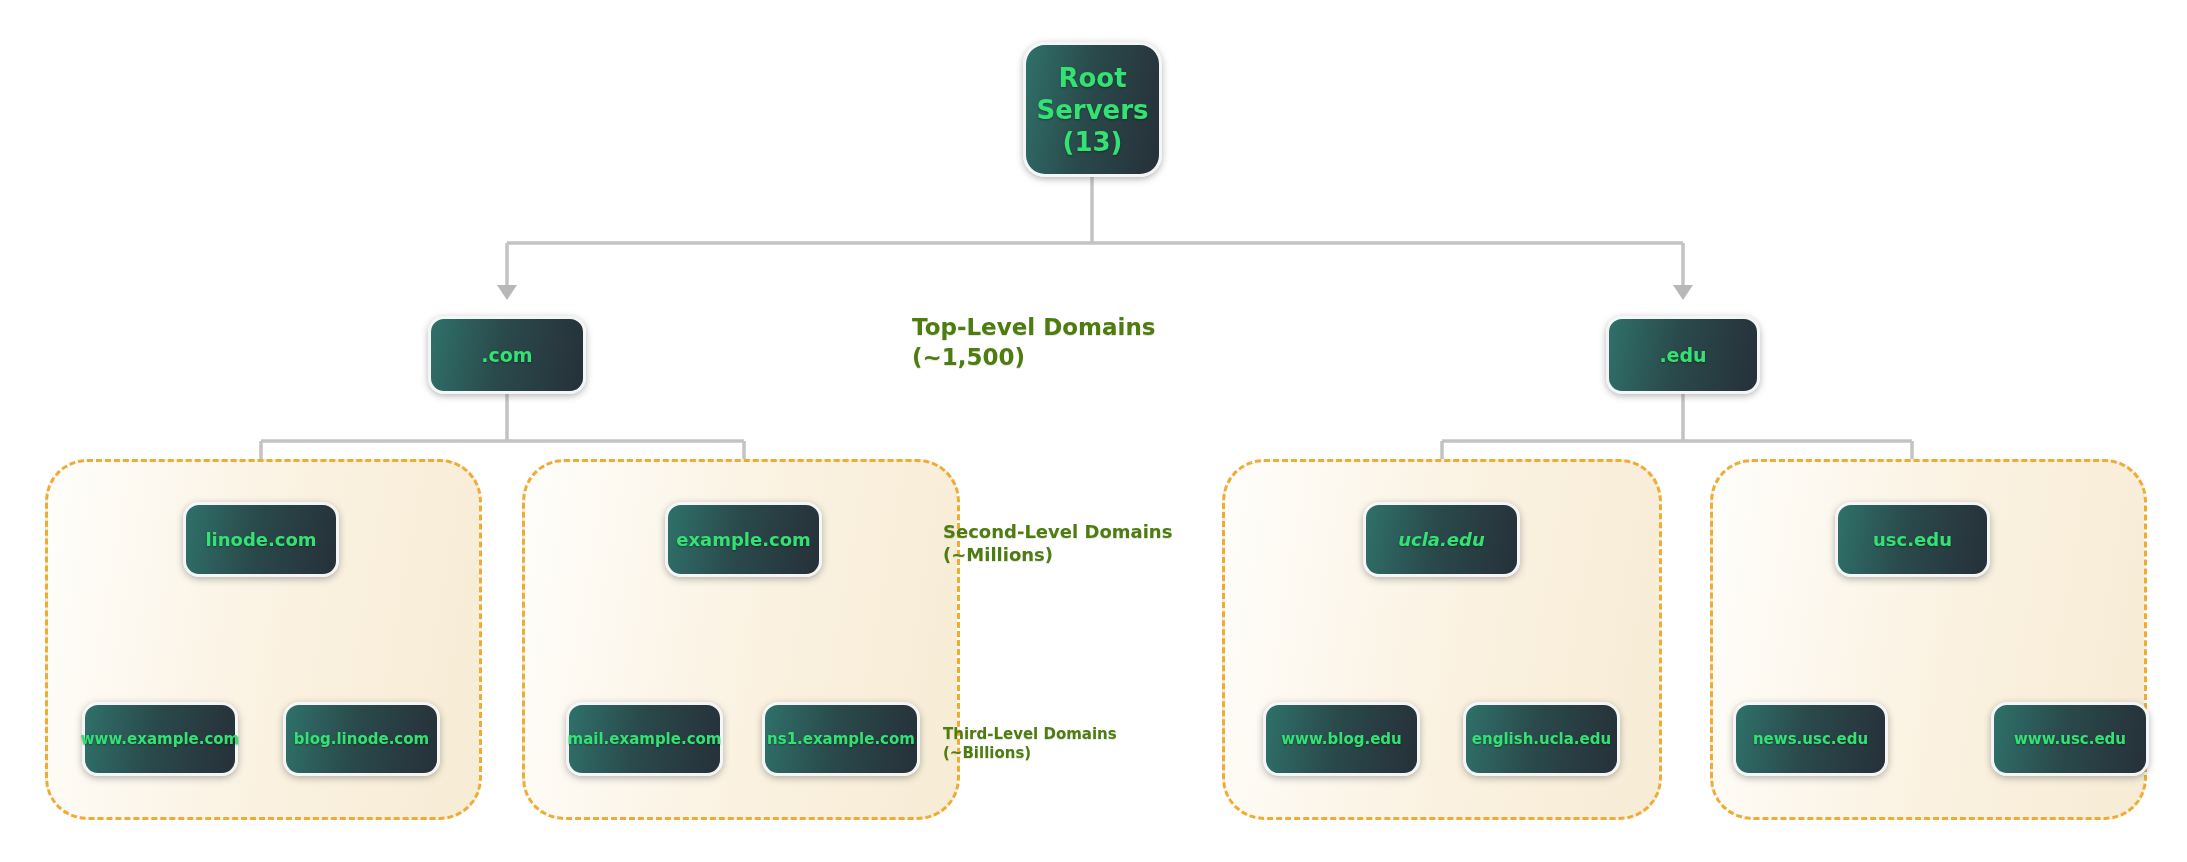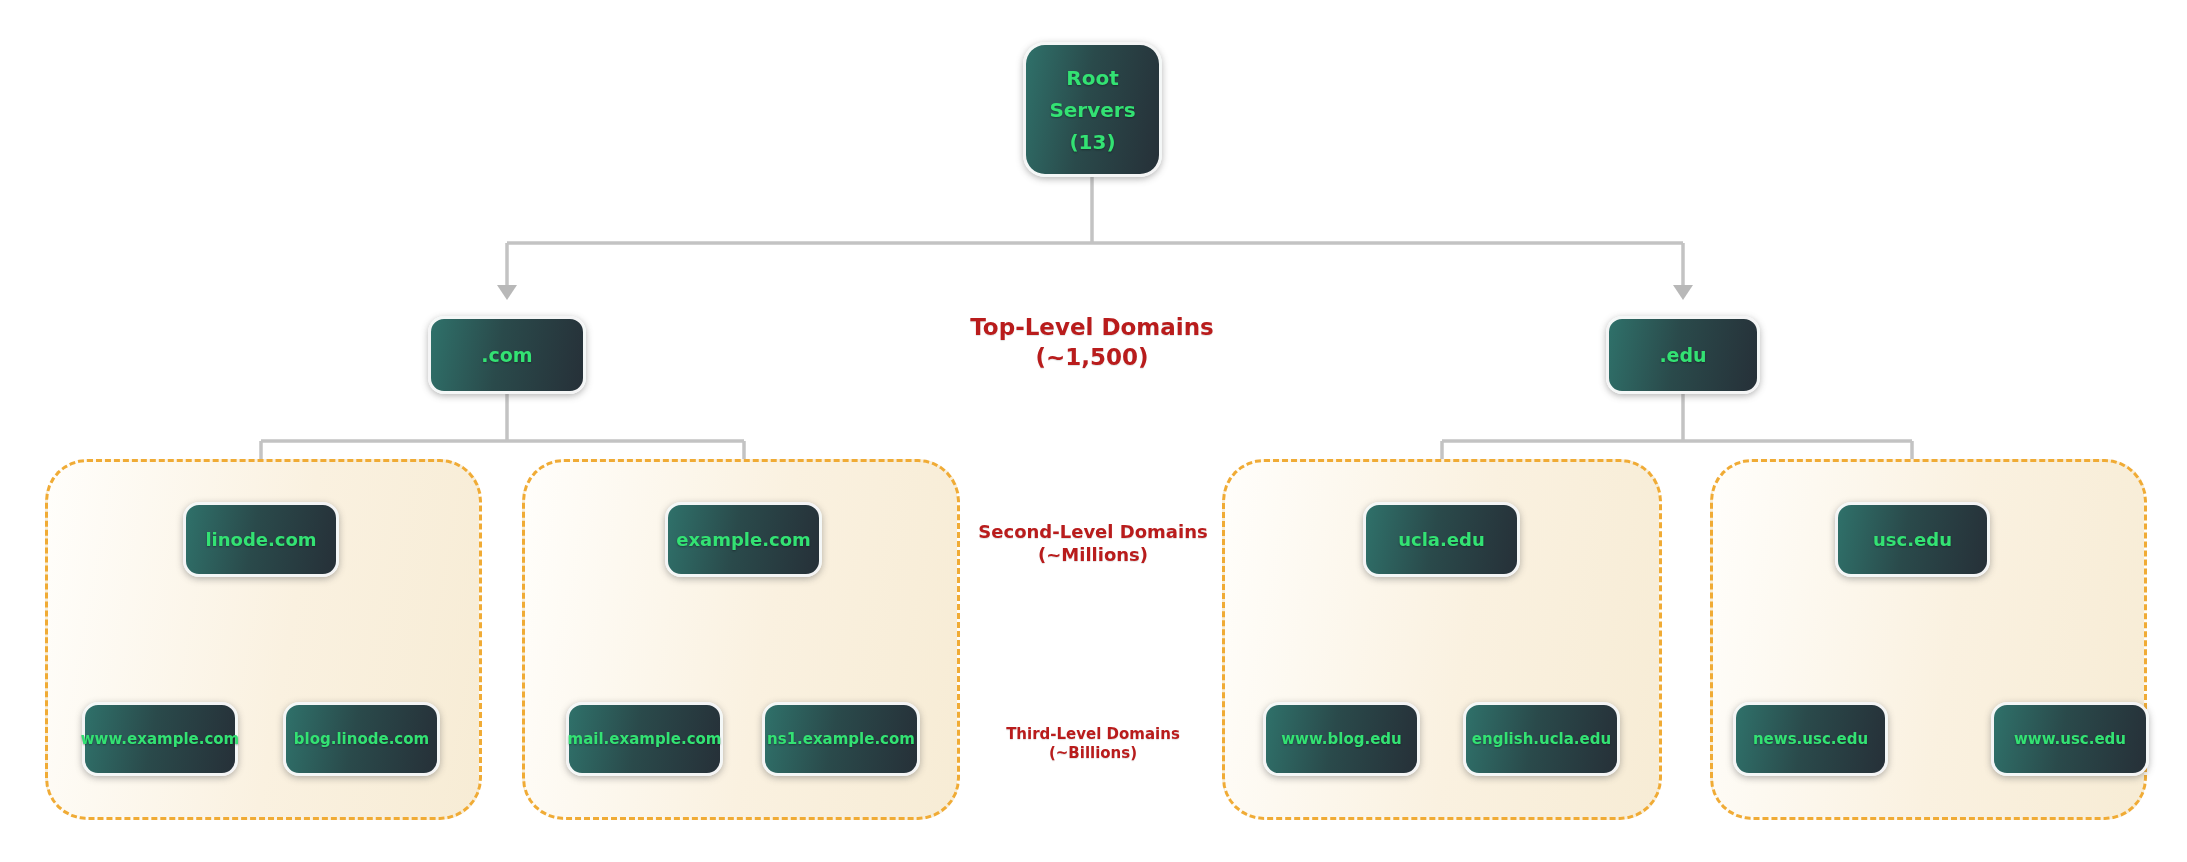--- a/index.html
+++ b/index.html
@@ -29,29 +29,29 @@
     border:3px solid rgba(255,255,255,0.95);
     border-radius:16px;
     box-shadow:0 2px 7px rgba(90,90,90,0.45);
     display:flex;align-items:center;justify-content:center;
     text-align:center;
     color:#33e273;
     font-weight:bold;
     text-shadow:0 1px 2px rgba(0,0,0,0.35);
     box-sizing:border-box;
   }
-  .node-root{left:1023px;top:42px;width:139px;height:135px;border-radius:22px;font-size:20px;line-height:32px;}
+  .node-root{left:1023px;top:42px;width:139px;height:135px;border-radius:22px;font-size:26px;line-height:32px;}
   .node-tld{top:316px;height:78px;font-size:19px;}
   .node-sld{top:502px;height:75px;font-size:18px;}
   .node-3rd{top:702px;height:74px;font-size:15px;}
 
   .lvl-label{
     position:absolute;
-    text-align:center;
-    color:#b91c1c;
+    text-align:left;
+    color:#4d7c0f;
     font-weight:bold;
     text-shadow:0 1px 1px rgba(0,0,0,0.12);
   }
   .lvl-label span{display:block;}
   .label-tld{left:912px;top:312px;width:360px;font-size:23px;line-height:30px;}
   .label-sld{left:943px;top:520px;width:300px;font-size:18px;line-height:23px;}
   .label-3rd{left:943px;top:725px;width:300px;font-size:15px;line-height:19px;}
 </style>
 </head>
 <body>
@@ -101,21 +101,21 @@
   <div class="group" style="left:1222px;width:440px;"></div>
   <div class="group" style="left:1710px;width:437px;"></div>
 
   <div class="node node-root">Root Servers (13)</div>
 
   <div class="node node-tld" style="left:428px;width:158px;">.com</div>
   <div class="node node-tld" style="left:1606px;width:154px;">.edu</div>
 
   <div class="node node-sld" style="left:183px;width:156px;">linode.com</div>
   <div class="node node-sld" style="left:665px;width:157px;">example.com</div>
-  <div class="node node-sld" style="left:1363px;width:157px;">ucla.edu</div>
+  <div class="node node-sld" style="left:1363px;width:157px;font-style:italic;">ucla.edu</div>
   <div class="node node-sld" style="left:1835px;width:155px;">usc.edu</div>
 
   <div class="node node-3rd" style="left:82px;width:156px;">www.example.com</div>
   <div class="node node-3rd" style="left:283px;width:157px;">blog.linode.com</div>
   <div class="node node-3rd" style="left:566px;width:157px;">mail.example.com</div>
   <div class="node node-3rd" style="left:762px;width:158px;">ns1.example.com</div>
   <div class="node node-3rd" style="left:1263px;width:157px;">www.blog.edu</div>
   <div class="node node-3rd" style="left:1463px;width:157px;">english.ucla.edu</div>
   <div class="node node-3rd" style="left:1733px;width:155px;">news.usc.edu</div>
   <div class="node node-3rd" style="left:1991px;width:158px;">www.usc.edu</div>

